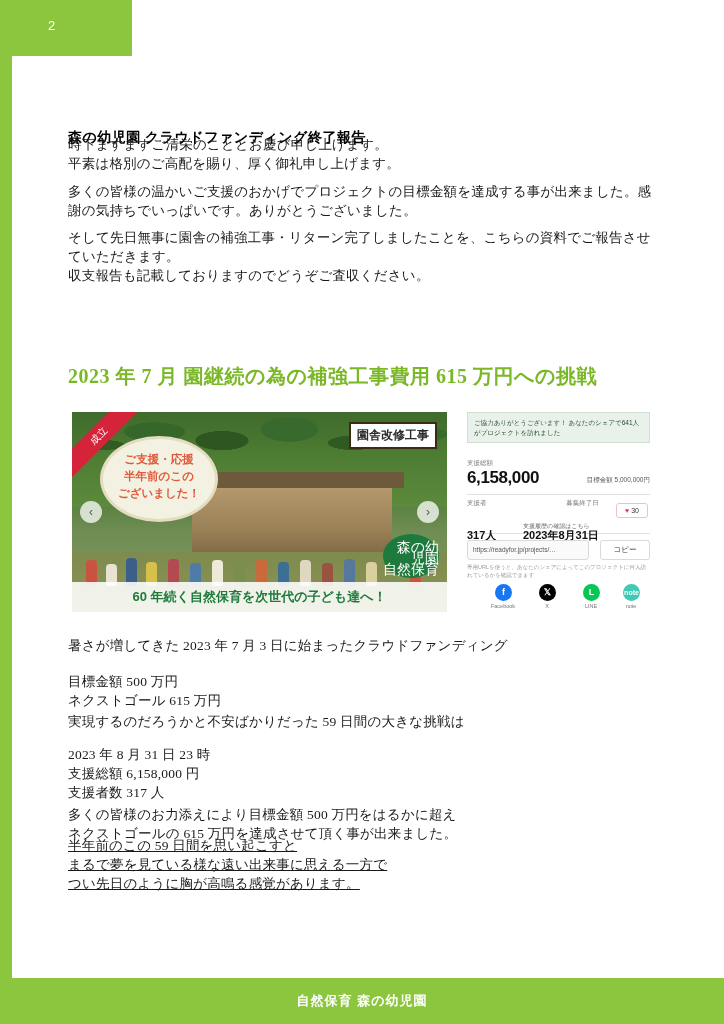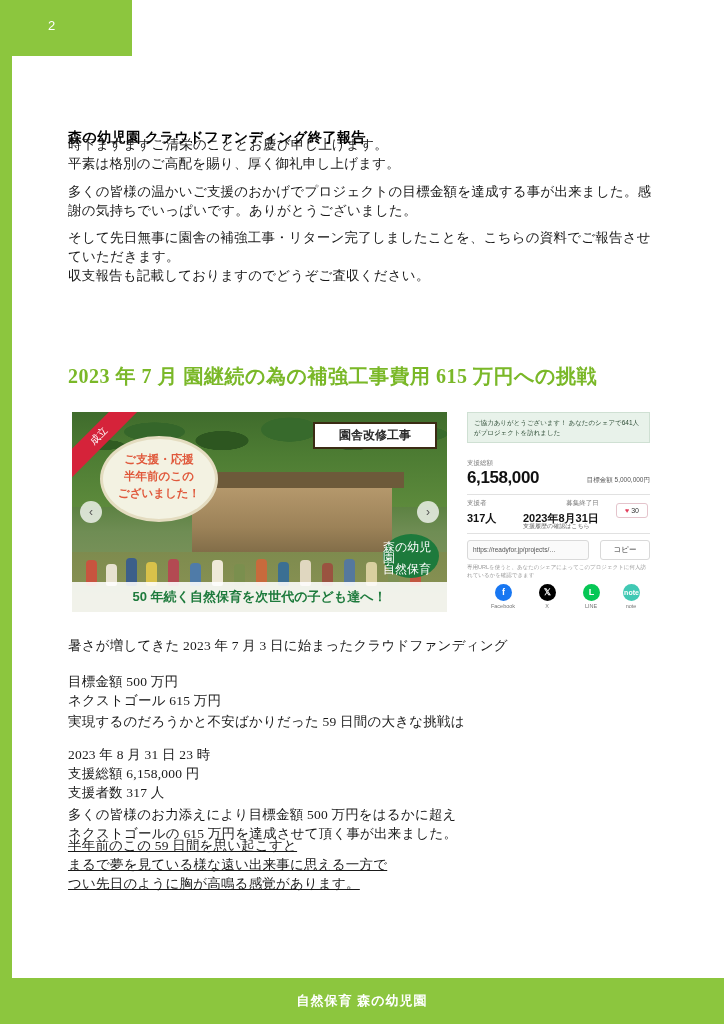--- a/index.html
+++ b/index.html
@@ -213,21 +213,21 @@
   
   .photo-label {
     position: absolute;
     right: 10px;
     top: 10px;
     background: #ffffff;
     border: 2px solid #3b2b14;
     color: #2a2a2a;
     font-size: 12px;
     font-weight: bold;
-    padding: 3px 24px;
+    padding: 3px 6px;
     font-family: "Liberation Sans", sans-serif;
   }
   
   .photo-caption {
     position: absolute;
     left: 0;
     bottom: 0;
     width: 375px;
     height: 30px;
     background: rgba(255,255,255,0.88);
@@ -240,22 +240,22 @@
   }
   .logo-badge {
     position: absolute;
     right: 8px;
     bottom: 34px;
     width: 56px;
     height: 44px;
     border-radius: 50%;
     background: #1d7a3c;
     color: #fff;
-    font-size: 12px;
-    text-align: left;
+    font-size: 14px;
+    text-align: right;
     line-height: 11px;
     padding-top: 8px;
     box-sizing: border-box;
     font-family: "Liberation Sans", sans-serif;
   }
   .arrow-left, .arrow-right {
     position: absolute;
     top: 50%;
     margin-top: -11px;
     width: 22px;
@@ -316,21 +316,21 @@
     position: absolute;
     left: 0; top: 82px;
     width: 183px;
     border-top: 1px solid #e1e1e1;
     border-bottom: 1px solid #e1e1e1;
     height: 38px;
   }
   .stat-a { position: absolute; left: 0; top: 4px; }
   .stat-b { position: absolute; left: 56px; top: 4px; text-align: right; }
   .stat-k { font-size: 6.5px; color: #7a7a7a; display: block; }
-  .stat-v { font-size: 11px; font-weight: bold; color: #111; display: block; margin-top: 3px;}
+  .stat-v { font-size: 11px; font-weight: bold; color: #111; display: block; margin-top: 20px;}
   .stat-b .stat-v { color: #111; }
   .stat-sub { position: absolute; left: 56px; top: 27px; font-size: 6px; color: #666; }
   .heart-pill {
     position: absolute;
     right: 2px; top: 8px;
     background: #fff;
     border: 1px solid #e4c4cc;
     border-radius: 3px;
     font-size: 7px;
     color: #333;
@@ -454,21 +454,21 @@
         <div class="kid" style="left:316px;height:26px;background:#7d9154;"></div>
         <div class="kid" style="left:338px;height:22px;background:#c2563f;"></div>
       </div>
       <div class="ribbon">成立</div>
       <div class="thanks-circle" style="white-space:pre-line;">ご支援・応援
 半年前のこの
 ございました！</div>
       <div class="photo-label">園舎改修工事</div>
       <div class="logo-badge" style="white-space:pre-line;">森の幼児園
 自然保育</div>
-      <div class="photo-caption">50 年続く自然保育を次世代の子ども達へ！</div>
+      <div class="photo-caption">60 年続く自然保育を次世代の子ども達へ！</div>
       <div class="arrow-left">‹</div>
       <div class="arrow-right">›</div>
     </div>
 
     <div class="info">
       <div class="info-note">ご協力ありがとうございます！ あなたのシェアで641人がプロジェクトを訪れました</div>
 
       <div class="lbl-support">支援総額</div>
       <div class="amount">6,158,000</div>
       <div class="goal">目標金額 5,000,000円</div>

